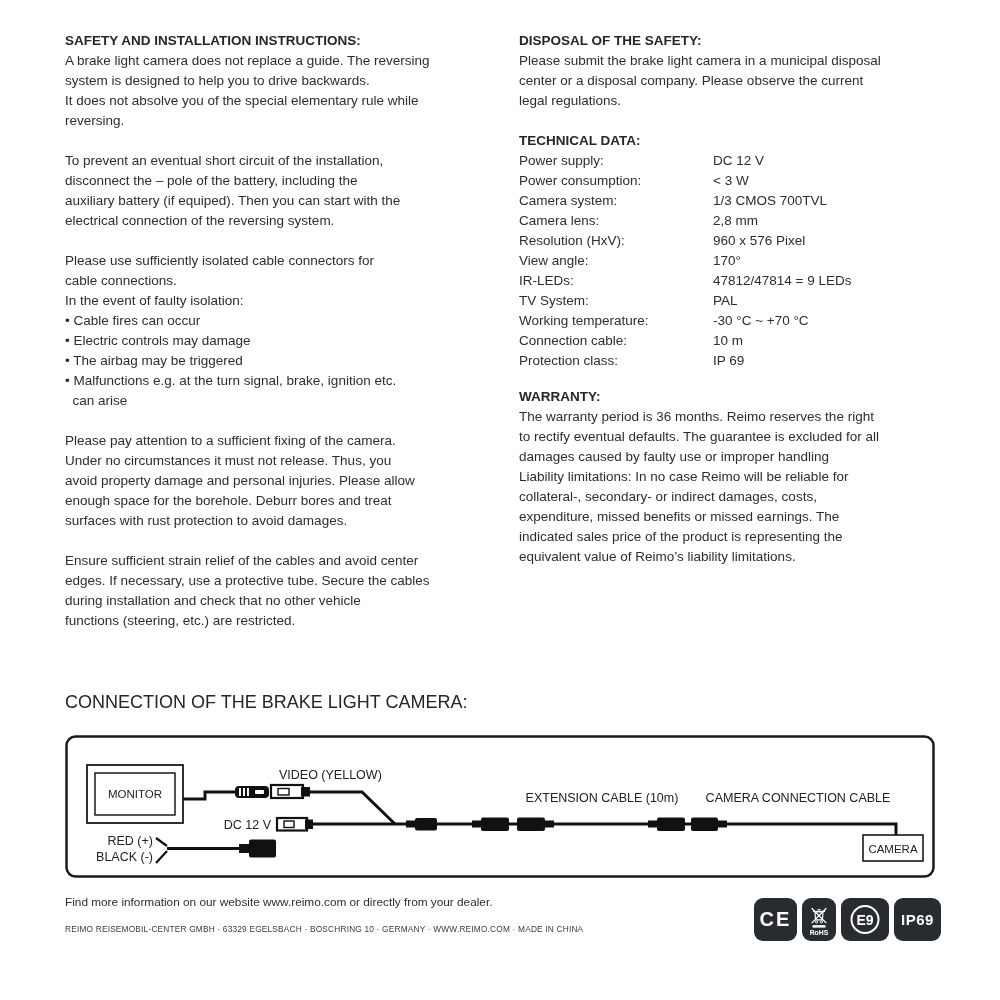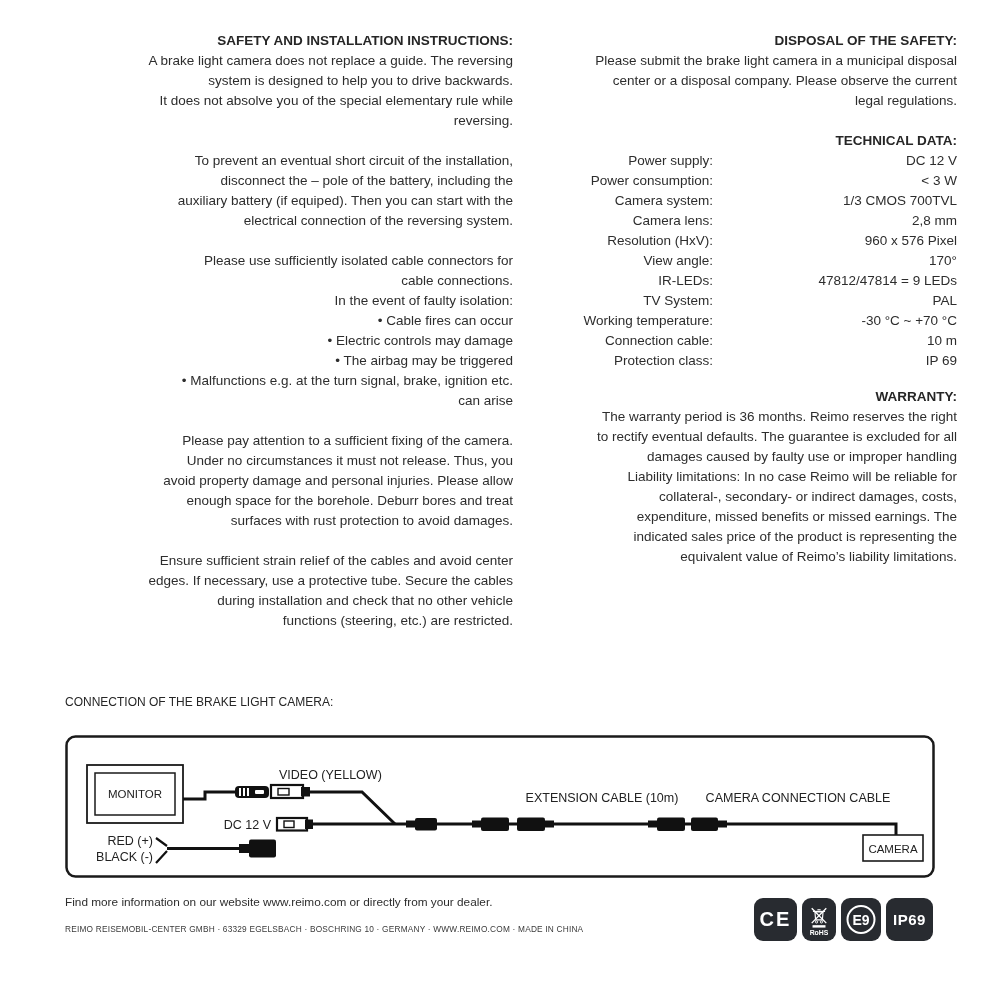--- a/index.html
+++ b/index.html
@@ -9,42 +9,42 @@
     width:1000px;height:1000px;
     background:#ffffff;
     font-family:"Liberation Sans", sans-serif;
     color:#2d2d2d;
     overflow:hidden;
     margin:0 auto;
   }
   .col{position:absolute;font-size:13.5px;line-height:20px;}
   .col-left{left:65px;top:31px;width:448px;}
   .col-right{left:519px;top:31px;width:438px;}
-  .section{margin:0 0 20px 0;text-align:right;}
+  .section{margin:0 0 20px 0;}
   .section h3{margin:0;font-size:13.5px;line-height:20px;font-weight:bold;color:#262626;}
   .section p{margin:0;white-space:pre-wrap;}
   .tech{margin-bottom:16px;}
   .tech-row{display:flex;}
   .tech-row .lbl{width:194px;flex:0 0 194px;}
   .tech-row .val{flex:1;}
   .diagram-title{
     position:absolute;left:65px;top:692px;
-    font-size:12px;line-height:20px;color:#262626;
+    font-size:18px;line-height:20px;color:#262626;
   }
   .diagram-box{position:absolute;left:65px;top:735px;width:870px;height:143px;}
   .footer-info{position:absolute;left:65px;top:895px;font-size:11.8px;color:#2d2d2d;}
   .footer-company{position:absolute;left:65px;top:924px;font-size:8.3px;letter-spacing:.2px;color:#3a3a3a;}
   .badges{position:absolute;left:754px;top:898px;display:flex;gap:5px;align-items:center;}
   .badge{
     height:43px;background:#282b30;border-radius:9px;
     display:flex;align-items:center;justify-content:center;color:#fff;text-align:right;
   }
   .badge-ce{width:43px;font-size:20px;font-weight:bold;letter-spacing:2px;}
   .badge-rohs{width:34px;}
-  .badge-e9{width:40px;}
+  .badge-e9{width:48px;}
   .badge-ip69{width:47px;font-size:15px;font-weight:bold;letter-spacing:.5px;}
   svg text{font-family:"Liberation Sans", sans-serif;}
 </style>
 </head>
 <body>
 
 <div class="page">
 
   <div class="col col-left">
     <div class="section">

